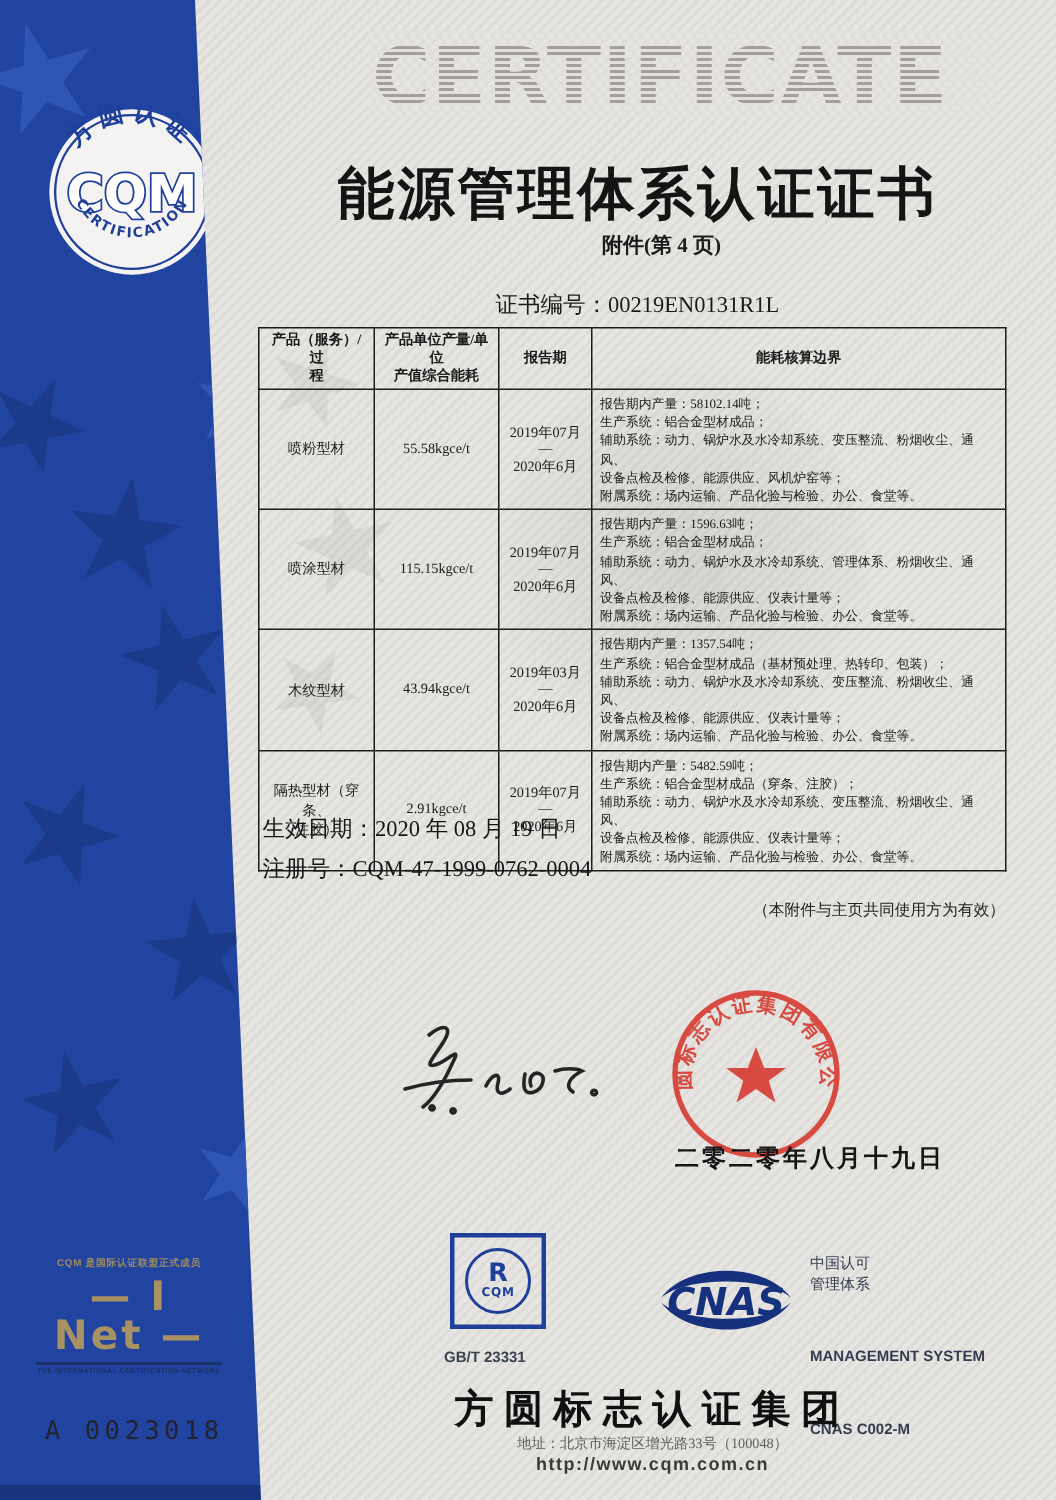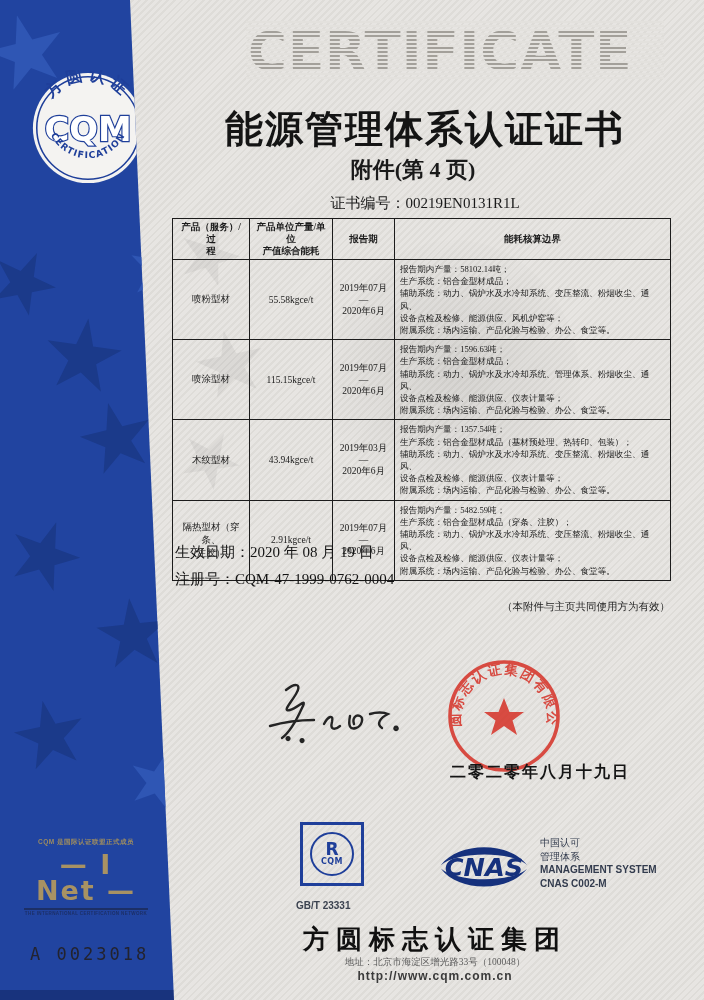--- a/index.html
+++ b/index.html
@@ -23,22 +23,22 @@
   .serial{position:absolute;left:30px;top:944px;font:400 17px "DejaVu Sans Mono","Liberation Mono",monospace;letter-spacing:3px;color:#23232e;}
   
   .certwm{position:absolute;left:237px;top:21px;width:414px;height:56px;
     font:700 53px "DejaVu Sans","Liberation Sans",sans-serif;color:#a3a09a;letter-spacing:1px;white-space:nowrap;margin-left:11px;}
   .certwm::after{content:"";position:absolute;inset:-2px;background:repeating-linear-gradient(180deg,transparent 0 2px,#e3e1dd 2px 4px);}
   .blobwm{position:absolute;left:330px;top:240px;width:250px;height:290px;border-radius:50%;
     background:radial-gradient(circle at 50% 45%,rgba(60,60,60,.10),rgba(60,60,60,0) 70%);}
   
   .title{position:absolute;left:180px;top:104px;width:490px;text-align:center;
     font-weight:700;font-size:38px;letter-spacing:2px;color:#141414;}
-  .subtitle{position:absolute;left:168px;top:155px;width:490px;text-align:center;
-    font-weight:700;font-size:22px;color:#1a1a1a;}
+  .subtitle{position:absolute;left:196px;top:155px;width:490px;text-align:center;
+    font-weight:700;font-size:14px;color:#1a1a1a;}
   .certno{position:absolute;left:180px;top:194px;width:490px;text-align:center;
     font-size:15px;color:#1a1a1a;}
   
   table.main{position:absolute;left:172px;top:218px;width:498px;border-collapse:collapse;table-layout:fixed;
     font-size:9.5px;color:#1a1a1a;}
   table.main th,table.main td{border:1px solid #1c1c1c;padding:2px 4px;vertical-align:middle;margin-top:40px;}
   table.main th{font-weight:600;font-size:9.5px;text-align:center;height:28px;line-height:12px;}
   table.main td{text-align:center;}
   table.main td.boundary{text-align:left;font-size:8.6px;line-height:12.2px;padding:3px 5px;}
   .preline{white-space:pre-line;}
@@ -56,21 +56,21 @@
   .cqm-mark{position:absolute;left:300px;top:822px;width:58px;height:58px;border:3px solid #1f3f9a;
     display:flex;align-items:center;justify-content:center;background:transparent;}
   .cqm-mark .circ{width:40px;height:40px;border:2.5px solid #1f3f9a;border-radius:50%;
     display:flex;flex-direction:column;align-items:center;justify-content:center;color:#1f3f9a;}
   .cqm-mark .r{font:700 17px "DejaVu Sans",sans-serif;line-height:15px;}
   .cqm-mark .c{font:700 8px "DejaVu Sans",sans-serif;letter-spacing:.5px;}
   .gbt{position:absolute;left:296px;top:900px;font:700 10px "Liberation Sans","DejaVu Sans",sans-serif;color:#3c4350;}
   .cnas{position:absolute;left:436px;top:838px;}
   .cnas-text{position:absolute;left:540px;top:836px;font:400 10px "Liberation Sans","DejaVu Sans",sans-serif;
     color:#333c4e;line-height:13.5px;}
-  .cnas-text .b{font-weight:700;}
+  .cnas-text .b{font-weight:700;margin-top:35px;}
   
   .company{position:absolute;left:200px;top:922px;width:470px;text-align:center;
     font-weight:700;font-size:26px;letter-spacing:7px;color:#101010;}
   .addr{position:absolute;left:200px;top:956px;width:470px;text-align:center;font-size:9.5px;color:#5c5c5c;}
   .web{position:absolute;left:200px;top:969px;width:470px;text-align:center;
     font:700 12px "Liberation Sans","DejaVu Sans",sans-serif;letter-spacing:1px;color:#3a3a3a;}
 </style>
 </head>
 <body>
 

